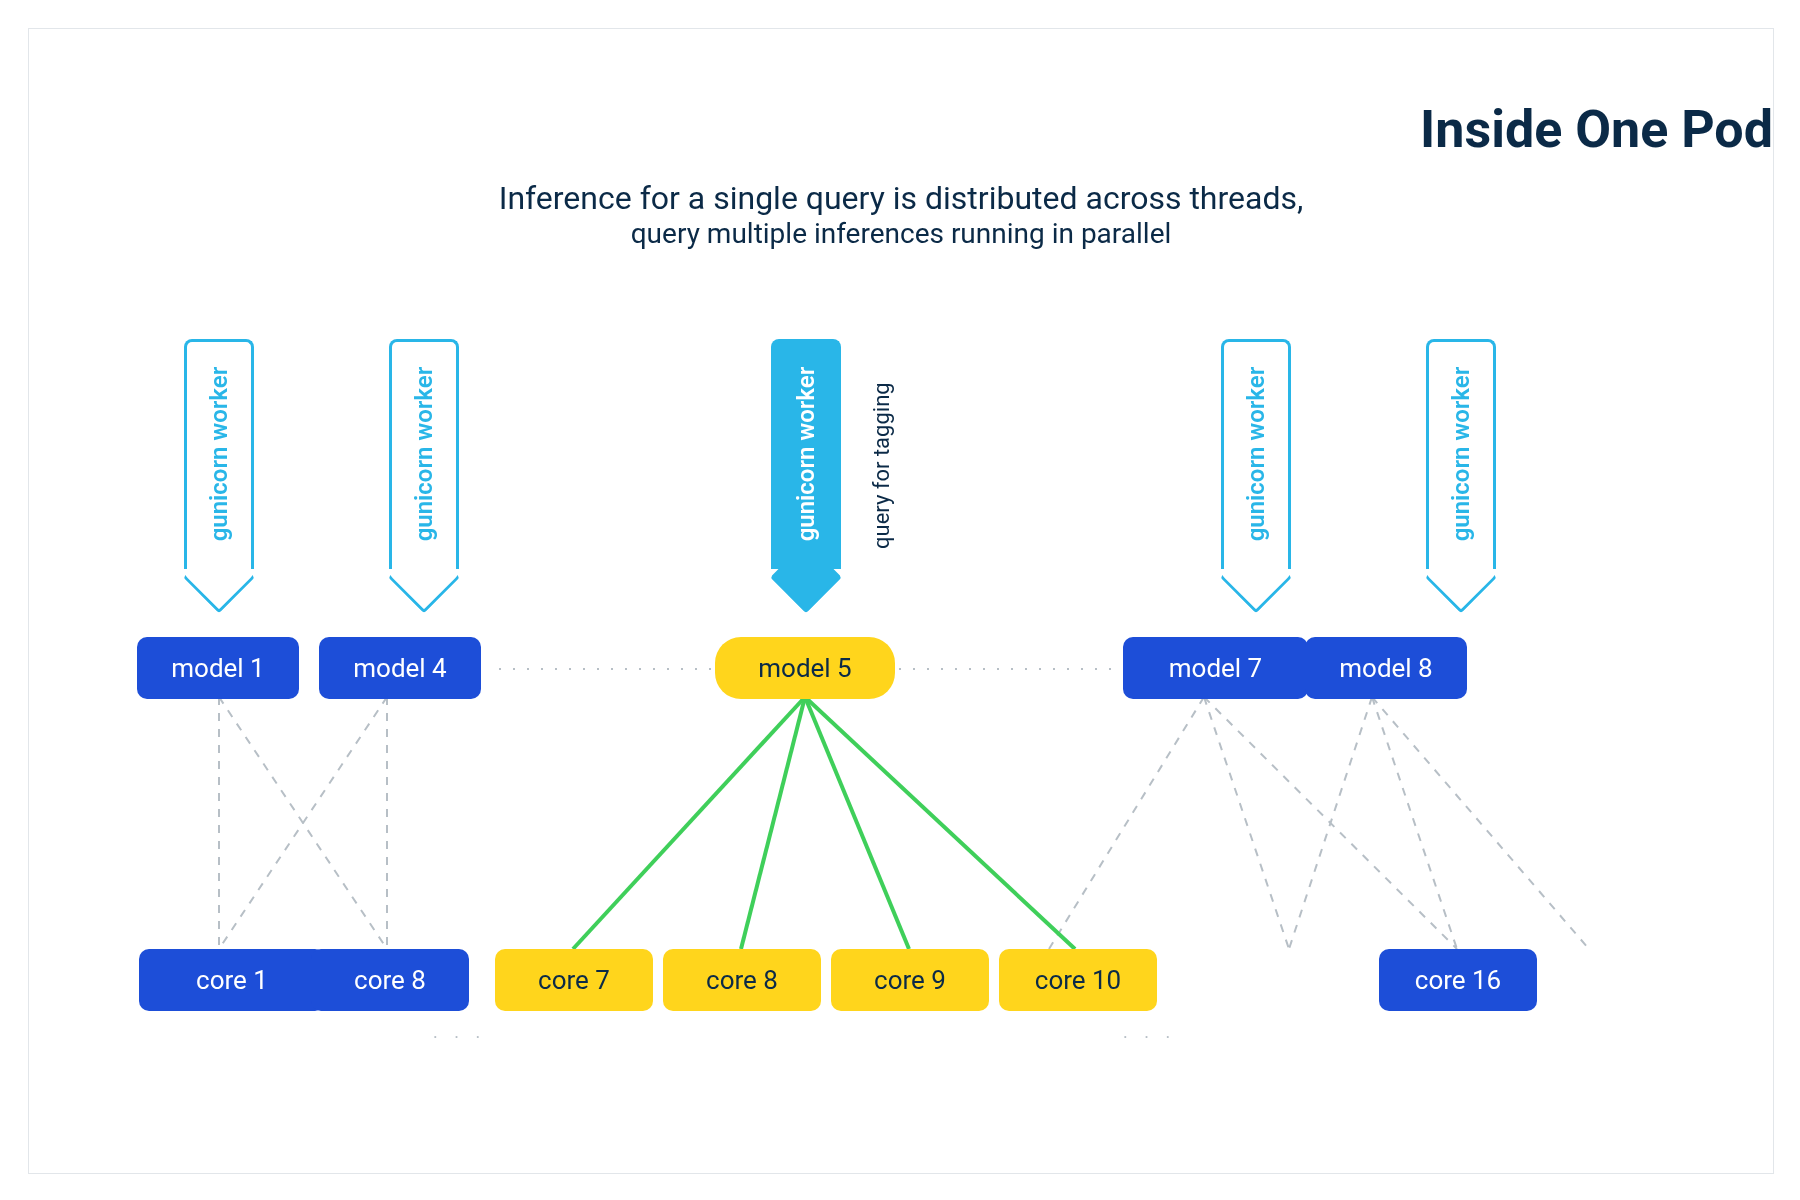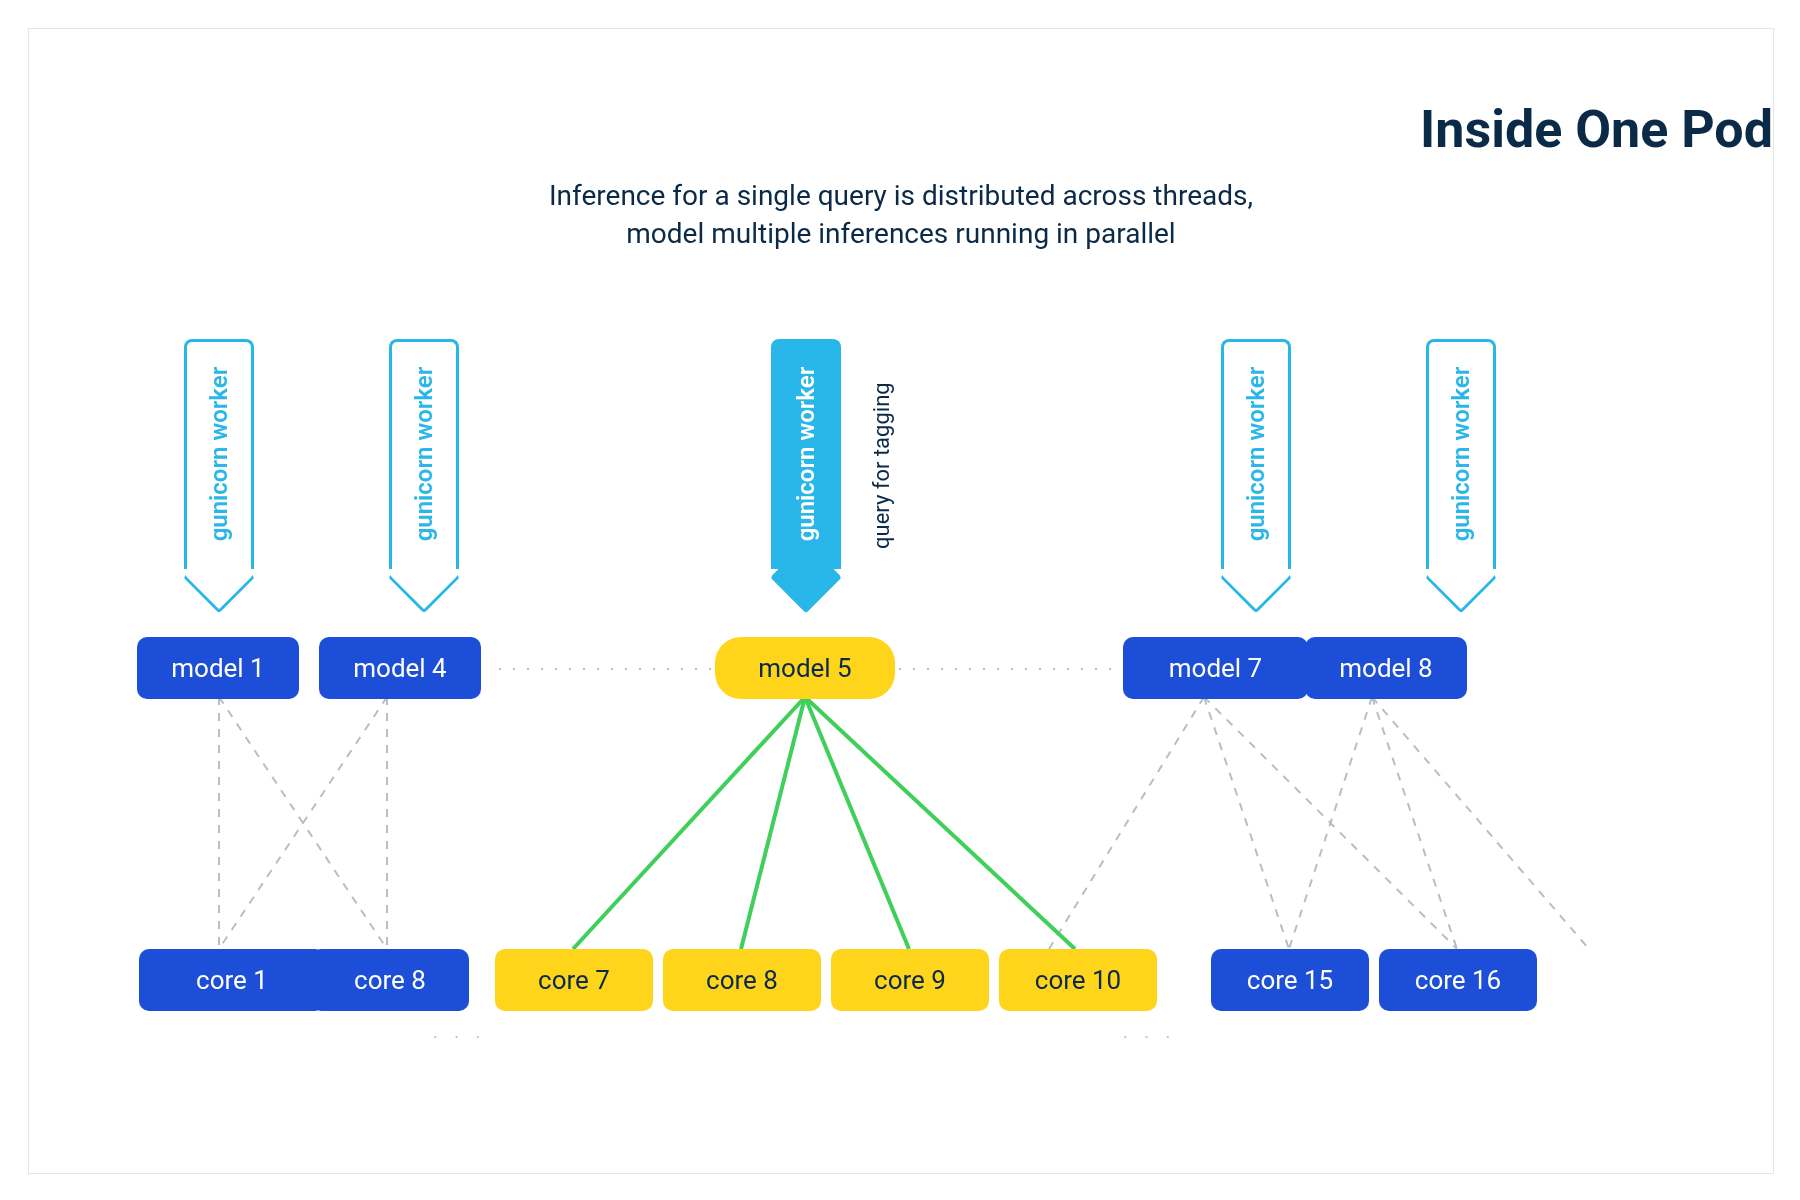--- a/index.html
+++ b/index.html
@@ -127,22 +127,22 @@
   }
   .dashed { stroke: #b7bfc6; stroke-width: 2; stroke-dasharray: 8 8; fill: none; }
   .solid  { stroke: #3fcf5a; stroke-width: 4; fill: none; }
 </style>
 </head>
 <body>
 
 <div class="canvas">
 
   <div class="title" style="top:70px; font-size:52px;">Inside One Pod</div>
-  <div class="subtitle" style="top:150px; font-size:28px;">Inference for a single query is distributed across threads,</div>
-  <div class="subtitle" style="top:188px; font-size:28px;">model multiple inferences running in parallel</div>
+  <div class="subtitle" style="top:150px; font-size:32px;">Inference for a single query is distributed across threads,</div>
+  <div class="subtitle" style="top:188px; font-size:28px;">query multiple inferences running in parallel</div>
 
   <svg class="lines">
 
     <line class="dashed" x1="190" y1="668" x2="190" y2="920"></line>
     <line class="dashed" x1="190" y1="668" x2="358" y2="920"></line>
     <line class="dashed" x1="358" y1="668" x2="190" y2="920"></line>
     <line class="dashed" x1="358" y1="668" x2="358" y2="920"></line>
 
     <line class="dashed" style="stroke-dasharray:2 12" x1="470" y1="640" x2="685" y2="640"></line>
 
@@ -198,16 +198,15 @@
   <div class="box dark" style="left:1276px; top:608px; width:162px;">model 8</div>
 
   <div class="box dark" style="left:110px;  top:920px; width:186px;">core 1</div>
   <div class="box dark" style="left:282px;  top:920px; width:158px;">core 8</div>
   <div class="dots" style="left:404px; top:992px; font-size:18px;">. . .</div>
   <div class="box yellow" style="left:466px;  top:920px; width:158px;">core 7</div>
   <div class="box yellow" style="left:634px;  top:920px; width:158px;">core 8</div>
   <div class="box yellow" style="left:802px;  top:920px; width:158px;">core 9</div>
   <div class="box yellow" style="left:970px;  top:920px; width:158px;">core 10</div>
   <div class="dots" style="left:1094px; top:992px; font-size:18px;">. . .</div>
-  <div class="box dark" style="left:1182px; top:920px; width:158px;">core 15</div>
   <div class="box dark" style="left:1350px; top:920px; width:158px;">core 16</div>
 
 </div>
 
 </body></html>

